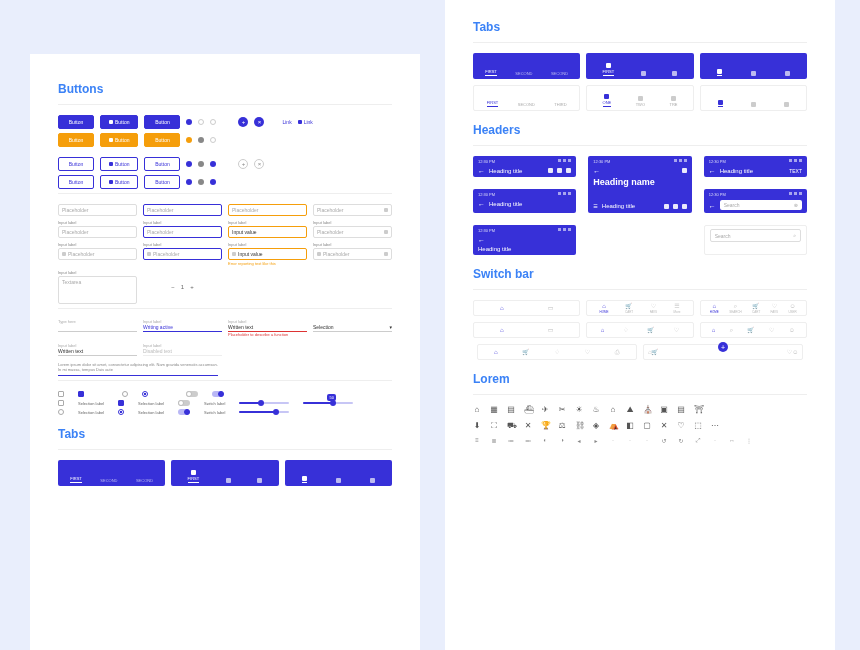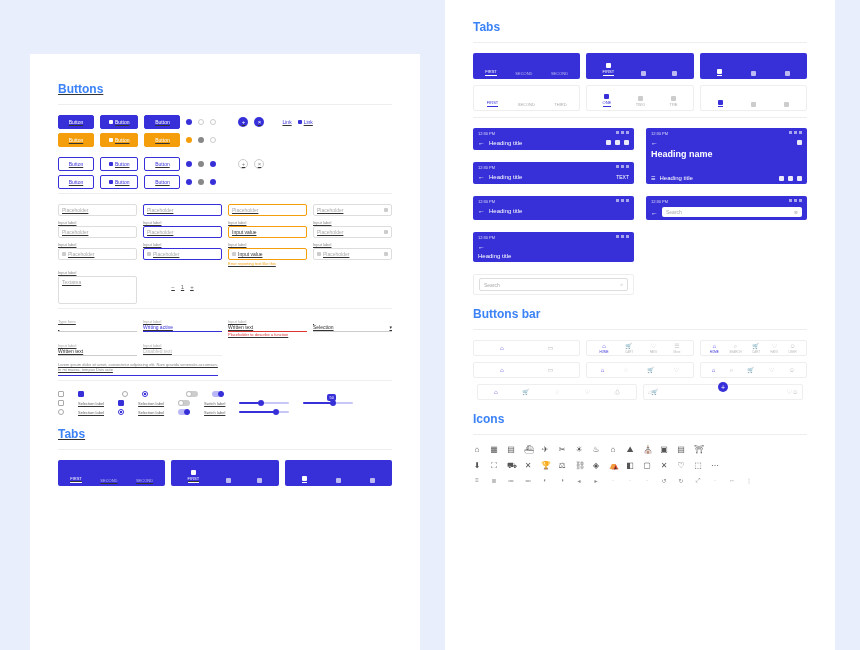--- a/index.html
+++ b/index.html
@@ -13,21 +13,21 @@
     overflow: hidden;
     display: flex;
     gap: 25px;
     padding: 0 0 0 30px;
   }
   .panel {
     background: #fff;
     padding: 28px;
     overflow: hidden;
   }
-  .panel.left { width: 390px; margin-top: 54px; text-decoration: underline; }
+  .panel.left { width: 390px; margin-top: 54px; }
   .panel.right { width: 390px; margin-top: -20px; padding-top: 40px;}
   h3.section { font-size: 12px; font-weight: 600; color: #3b82f6; margin: 12px 0 8px; }
   h3.section.first { margin-top: 0; }
   hr { border: none; border-top: 1px solid #eee; margin: 4px 0 10px; }
   .row { display: flex; gap: 6px; align-items: center; margin-bottom: 4px; flex-wrap: wrap;}
   .btn { font-size: 5px; padding: 3px 8px; border-radius: 2px; border: 1px solid #3730d8; background:#3730d8; color:#fff; min-width: 36px; text-align:center; display:flex; align-items:center; justify-content:center; gap:2px;}
   .btn.orange { background:#f59e0b; border-color:#f59e0b; }
   .btn.outline { background:#fff; color:#3730d8; }
   .dot { width:6px; height:6px; border-radius:50%; background:#3730d8; }
   .dot.ol { background:#fff; border:1px solid #ccc; }
@@ -90,21 +90,21 @@
   .statusbar { display:flex; justify-content:space-between; font-size:4px; opacity:0.8;}
   .statusbar .sicons { display:flex; gap:2px;}
   .statusbar .sicons span { width:3px; height:3px; background:currentColor; opacity:0.7;}
   .toolbar { display:flex; align-items:center; gap:4px;}
   .toolbar .back { font-size:7px;}
   .toolbar .ttl { flex:1; font-size:6px; font-weight:500;}
   .toolbar.big .ttl { font-size:9px; font-weight:600;}
   .toolbar .ticon { width:5px; height:5px; background:currentColor; opacity:0.9; border-radius:1px;}
   .searchpill { background:#fff; border-radius:2px; padding:2px 4px; color:#aaa; font-size:5px; flex:1; display:flex; align-items:center; gap:3px;}
   .hdrcard.white .searchpill { border:1px solid #ddd;}
-  .hdrgrid { display:grid; grid-template-columns:repeat(2,1fr); gap:12px; margin-bottom:6px;}
+  .hdrgrid { display:grid; grid-template-columns:repeat(3,1fr); gap:12px; margin-bottom:6px;}
 
   .bbcard { border:1px solid #eee; border-radius:2px; height:16px; display:flex; justify-content:space-around; align-items:center; padding:0 4px;}
   .bbitem { display:flex; flex-direction:column; align-items:center; font-size:3px; color:#bbb; gap:1px;}
   .bbitem.active { color:#3730d8;}
   .bbico { font-size:6px; line-height:1;}
   .bbgrid { display:grid; grid-template-columns:repeat(3,1fr); gap:6px; margin-bottom:6px;}
   .fab { width:10px; height:10px; background:#3730d8; border-radius:50%; color:#fff; display:flex; align-items:center; justify-content:center; font-size:7px; position:relative; top:-5px; margin:0 auto;}
 
   .icongrid { display:flex; flex-wrap:wrap; gap:9px; font-size:8px; color:#555; margin-bottom:6px;}
   .icongrid span { width:8px; text-align:center;}
@@ -426,20 +426,21 @@
         </div>
       <div class="tabitem">
           <span class="tico"></span>
         </div>
       <div class="tabitem">
           <span class="tico"></span>
         </div>
     </div>
   </div>
 
+  <h3 class="section">Headers</h3>
   <hr>
   <div class="hdrgrid">
     <div class="hdrcard">
       <div class="statusbar">
           <span>12:30 PM</span>
           <div class="sicons">
             <span></span>
             <span></span>
             <span></span>
           </div>
@@ -545,21 +546,21 @@
     <div class="hdrcard white">
       <div class="toolbar">
           <div class="searchpill">
             <span>Search</span>
             <span style="margin-left:auto">⌕</span>
           </div>
         </div>
     </div>
   </div>
 
-  <h3 class="section">Buttons bar</h3>
+  <h3 class="section">Switch bar</h3>
   <hr>
   <div class="bbgrid">
     <div class="bbcard">
       <div class="bbitem active">
           <span class="bbico">⌂</span>
         </div>
       <div class="bbitem">
           <span class="bbico">▭</span>
         </div>
     </div>
@@ -671,21 +672,21 @@
       <div class="fab">+</div>
       <div class="bbitem">
           <span class="bbico">♡</span>
         </div>
       <div class="bbitem">
           <span class="bbico">☺</span>
         </div>
     </div>
   </div>
 
-  <h3 class="section">Icons</h3>
+  <h3 class="section">Lorem</h3>
   <hr>
   <div class="icongrid" id="ir1">
       <span>⌂</span>
       <span>▦</span>
       <span>▤</span>
       <span>⛴</span>
       <span>✈</span>
       <span>✂</span>
       <span>☀</span>
       <span>♨</span>

